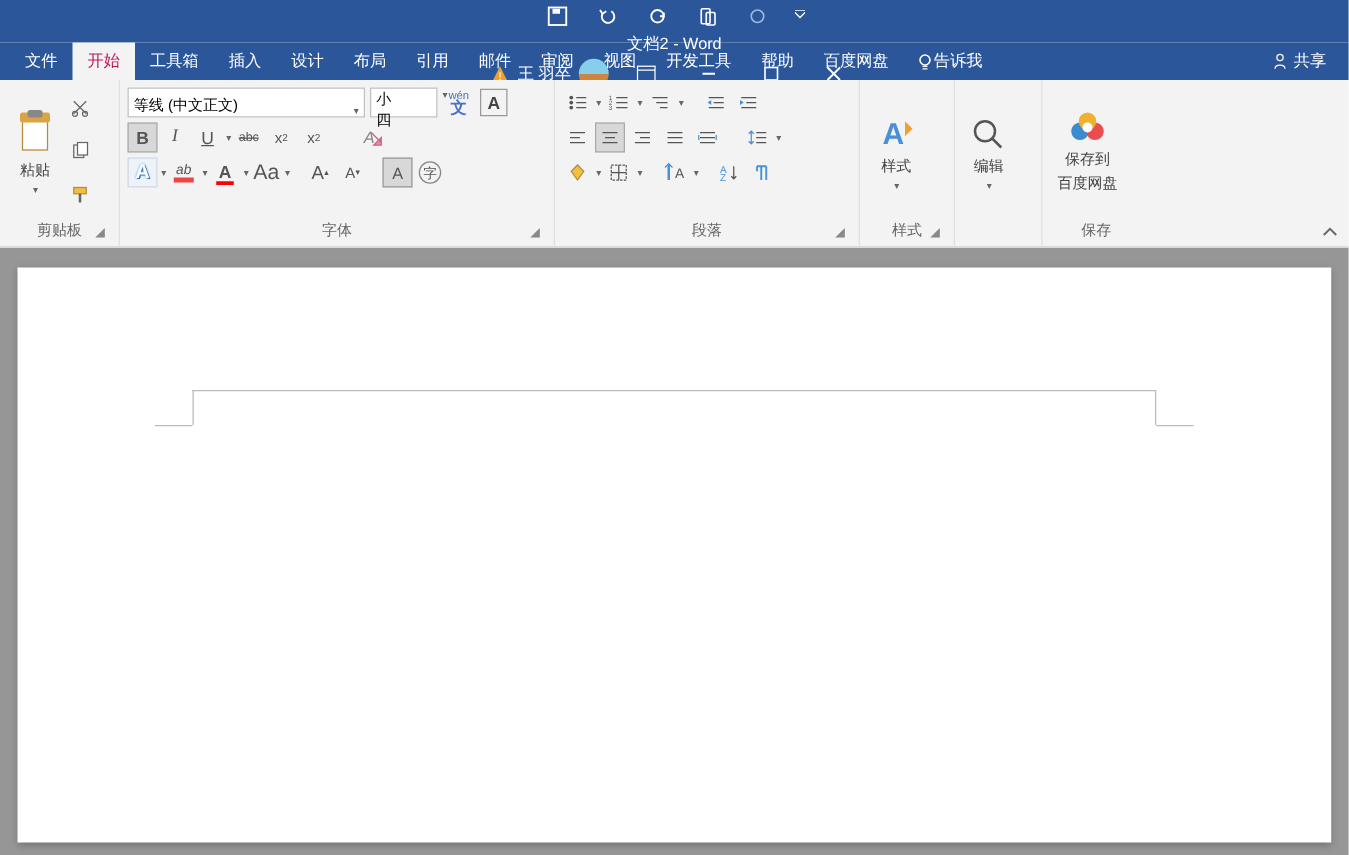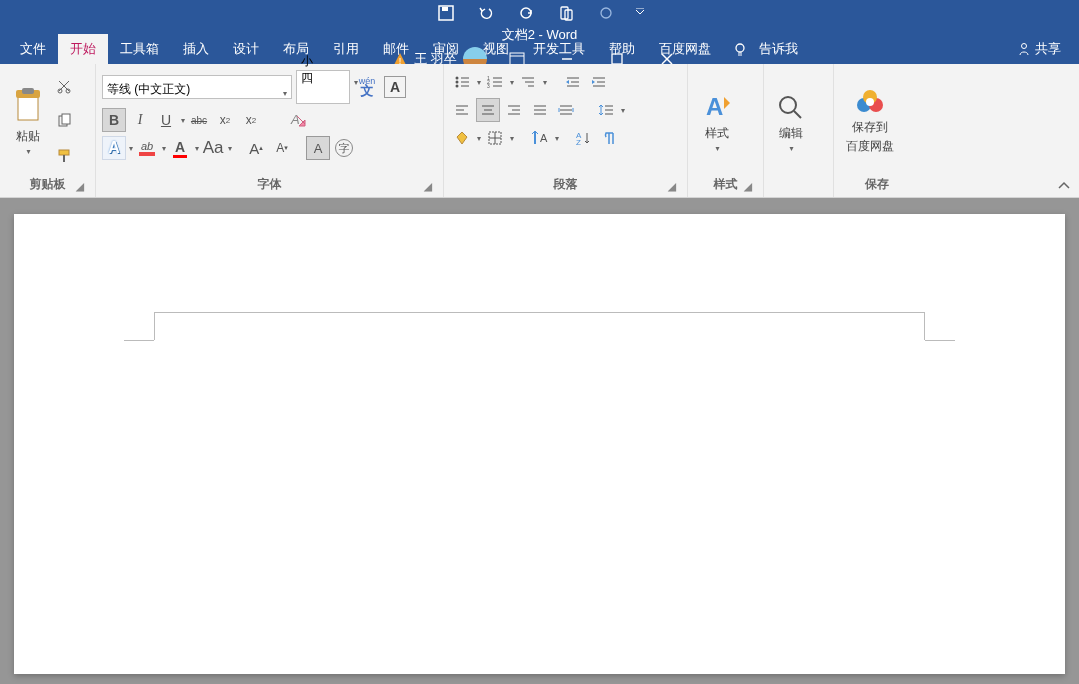--- a/index.html
+++ b/index.html
@@ -8,32 +8,32 @@
 .titlebar .qat { display: flex; align-items: center; gap: 14px; }
 .titlebar .qat .qitem { width: 26px; height: 26px; display: flex; align-items: center; justify-content: center; cursor: pointer; }
 .titlebar .title { flex: 1; text-align: center; font-size: 13px; }
 .titlebar .right { display: flex; align-items: center; gap: 10px; }
 .titlebar .user { display: flex; align-items: center; gap: 6px; font-size: 13px; }
 .avatar { width: 24px; height: 24px; border-radius: 50%; background: linear-gradient(#87ceeb 50%, #cd853f 50%); }
 .winbtn { width: 40px; height: 30px; display: flex; align-items: center; justify-content: center; cursor: pointer; }
 .tabs { background: #2b579a; height: 30px; display: flex; align-items: flex-end; padding: 0 8px; color: #fff; }
 .tab { padding: 6px 12px; font-size: 13px; cursor: pointer; }
 .tab.active { background: #f3f3f3; color: #be185d; }
-.tell { display: flex; align-items: center; gap: 12px; padding: 6px 10px; font-size: 13px; }
+.tell { display: flex; align-items: center; gap: 0; padding: 6px 10px; font-size: 13px; }
 .share { margin-left: auto; display: flex; align-items: center; gap: 4px; padding: 6px 10px; font-size: 13px; cursor: pointer; }
 .ribbon { background: #f3f3f3; height: 134px; display: flex; border-bottom: 1px solid #d4d4d4; position: relative; }
 .group { border-right: 1px solid #e0e0e0; padding: 4px 6px 2px 6px; display: flex; flex-direction: column; }
 .group-body { flex: 1; display: flex; }
-.group-label { text-align: center; font-size: 12px; color: #666; padding: 2px 0; position: relative; font-weight: bold; }
+.group-label { text-align: center; font-size: 12px; color: #666; padding: 2px 0; position: relative; }
 .launcher { position: absolute; right: 2px; bottom: 2px; width: 14px; height: 14px; font-size: 10px; color: #888; cursor: pointer; display:flex; align-items:center; justify-content:center;}
 .bigbtn { display: flex; flex-direction: column; align-items: center; justify-content: center; padding: 0 6px; cursor: pointer; font-size: 12px; color: #444; gap: 2px; }
 .col { display: flex; flex-direction: column; justify-content: space-around; padding: 0 2px; }
 .smbtn { width: 24px; height: 24px; display: flex; align-items: center; justify-content: center; cursor: pointer; color: #555; font-size: 14px; }
 .fontname { width: 190px; height: 24px; border: 1px solid #c0c0c0; background: #fff; font-size: 12px; padding: 0 4px; display: flex; align-items: flex-end; justify-content: space-between; }
-.fontsize { width: 54px; height: 24px; border: 1px solid #c0c0c0; background: #fff; font-size: 12px; padding: 16px 4px; display: flex; align-items: flex-end; justify-content: space-between; margin-left: 2px; gap: 40px;}
+.fontsize { width: 54px; height: 24px; border: 1px solid #c0c0c0; background: #fff; font-size: 12px; padding: 0 4px; display: flex; align-items: flex-start; justify-content: space-between; margin-left: 2px; gap: 40px;}
 .row { display: flex; align-items: center; gap: 2px; }
 .dropdown-arrow { font-size: 8px; color: #666; margin-left: 1px; }
 .doc-area { background: #969696; padding: 16px 14px 0 14px; height: calc(100% - 198px); overflow: auto; }
 .page { background: #fff; width: 100%; height: 460px; box-shadow: 0 2px 6px rgba(0,0,0,.25); position: relative; padding-top: 85px;}
 .header-line { position: absolute; top: 98px; left: 140px; right: 140px; height: 1px; }
 .header-line::before { content:""; position:absolute; left:0; right:0; top:0; border-top:1px solid #bbb;}
 .header-line .drop-l { position:absolute; left:0; top:0; width:1px; height:28px; border-left:1px solid #bbb;}
 .header-line .drop-l2 { position:absolute; left:-30px; top:28px; width:30px; border-top:1px solid #bbb;}
 .header-line .drop-r { position:absolute; right:0; top:0; width:1px; height:28px; border-right:1px solid #bbb;}
 .header-line .drop-r2 { position:absolute; right:-30px; top:28px; width:30px; border-top:1px solid #bbb;}

